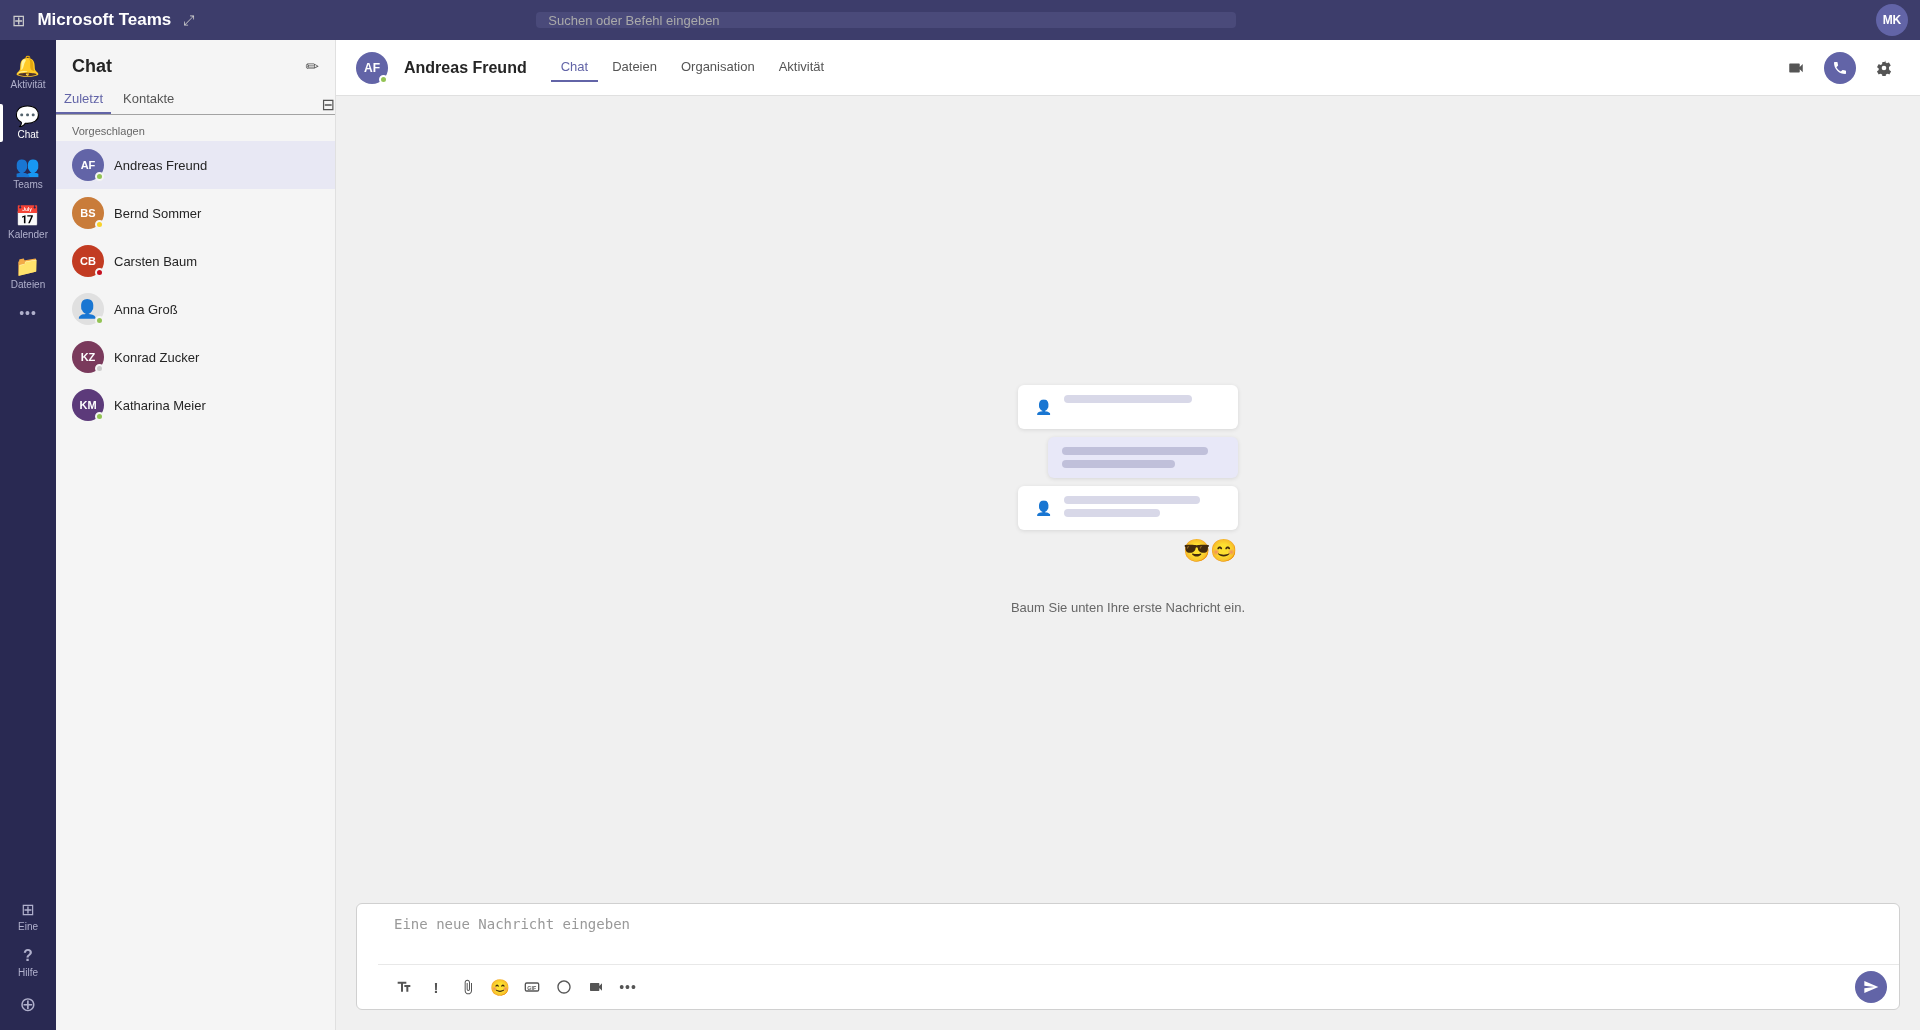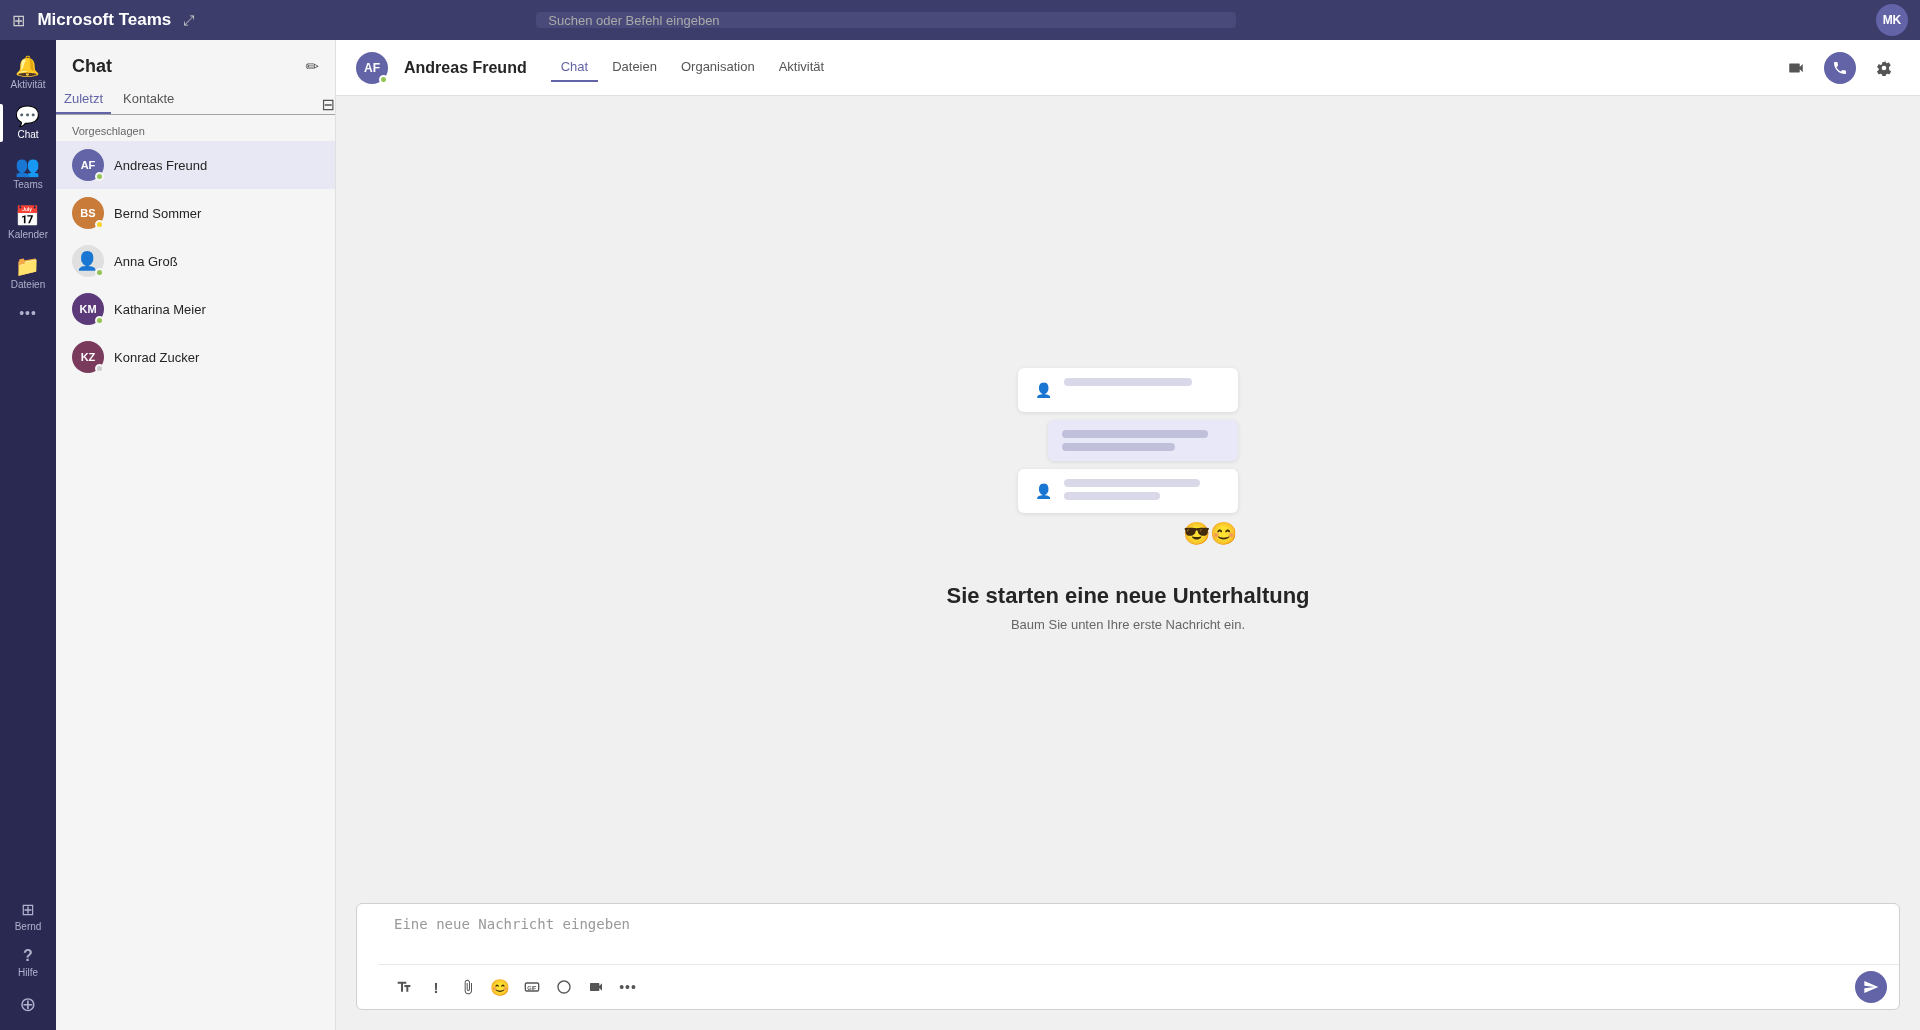--- a/index.html
+++ b/index.html
@@ -448,21 +448,21 @@
     <div class="sidebar-icon-item">
       <span class="icon-shape">📁</span>
       <span class="icon-label">Dateien</span>
     </div>
     <div class="sidebar-icon-item">
       <span class="icon-shape" style="font-size:14px;letter-spacing:1px;">•••</span>
     </div>
     <div class="sidebar-bottom">
       <div class="sidebar-icon-item">
         <span class="icon-shape" style="font-size:16px;">⊞</span>
-        <span class="icon-label">Bernd</span>
+        <span class="icon-label">Eine</span>
       </div>
       <div class="sidebar-icon-item">
         <span class="icon-shape" style="font-size:16px;font-weight:700;">?</span>
         <span class="icon-label">Hilfe</span>
       </div>
       <div class="sidebar-icon-item">
         <span class="icon-shape" style="font-size:20px;">⊕</span>
       </div>
     </div>
   </div>
@@ -488,43 +488,50 @@
     </div>
 
     <div class="chat-list-item">
       <div class="contact-avatar" style="background:#c97c3a; color:#fff;">
         <span>BS</span>
         <span class="status-dot" style="background:#f8d22a;"></span>
       </div>
       <span class="contact-name">Bernd Sommer</span>
     </div>
 
+    <div class="chat-list-item">
+      <div class="contact-avatar" style="background:#c23b22; color:#fff;">
+        <span>CB</span>
+        <span class="status-dot" style="background:#c50f1f;"></span>
+      </div>
+      <span class="contact-name">Carsten Baum</span>
+    </div>
 
     <div class="chat-list-item">
       <div class="contact-avatar" style="background:#e0e0e0; color:#555; font-size:18px;">
         <span>👤</span>
         <span class="status-dot" style="background:#92c353;"></span>
       </div>
       <span class="contact-name">Anna Groß</span>
     </div>
 
     <div class="chat-list-item">
+      <div class="contact-avatar" style="background:#7a3a5c; color:#fff;">
+        <span>KZ</span>
+        <span class="status-dot" style="background:#ccc;"></span>
+      </div>
+      <span class="contact-name">Konrad Zucker</span>
+    </div>
+
+    <div class="chat-list-item">
       <div class="contact-avatar" style="background:#5c3a7a; color:#fff;">
         <span>KM</span>
         <span class="status-dot" style="background:#92c353;"></span>
       </div>
       <span class="contact-name">Katharina Meier</span>
-    </div>
-
-    <div class="chat-list-item">
-      <div class="contact-avatar" style="background:#7a3a5c; color:#fff;">
-        <span>KZ</span>
-        <span class="status-dot" style="background:#ccc;"></span>
-      </div>
-      <span class="contact-name">Konrad Zucker</span>
     </div>
   </div>
 
   <div class="chat-main">
 
     <div class="chat-header">
       <div class="chat-header-avatar" style="background:#6264a7;">
         <span>AF</span>
         <span style="position:absolute;bottom:0;right:0;width:9px;height:9px;border-radius:50%;background:#92c353;border:2px solid #fff;"></span>
       </div>
@@ -574,21 +581,20 @@
         <div class="chat-bubble-card">
           <div class="bubble-avatar">👤</div>
           <div class="bubble-lines">
             <div class="bubble-line" style="width:85%;"></div>
             <div class="bubble-line" style="width:60%;"></div>
           </div>
         </div>
 
         <div class="emoji-row">😎😊</div>
       </div>
-      <div class="chat-start-title">Sie starten eine neue Unterhaltung</div>
       <div class="chat-start-subtitle">Baum Sie unten Ihre erste Nachricht ein.</div>
     </div>
 
     <div class="message-input-area">
       <textarea class="message-input-field" rows="2" placeholder="Eine neue Nachricht eingeben" style=""></textarea>
       <div class="message-toolbar">
         <div class="toolbar-btn" title="Formatierung">
           <svg width="16" height="16" viewBox="0 0 24 24" fill="currentColor">
               <path d="M2.5 4v3h5v12h3V7h5V4h-13zm19 5h-9v3h3v7h3v-7h3V9z"></path>
             </svg>

